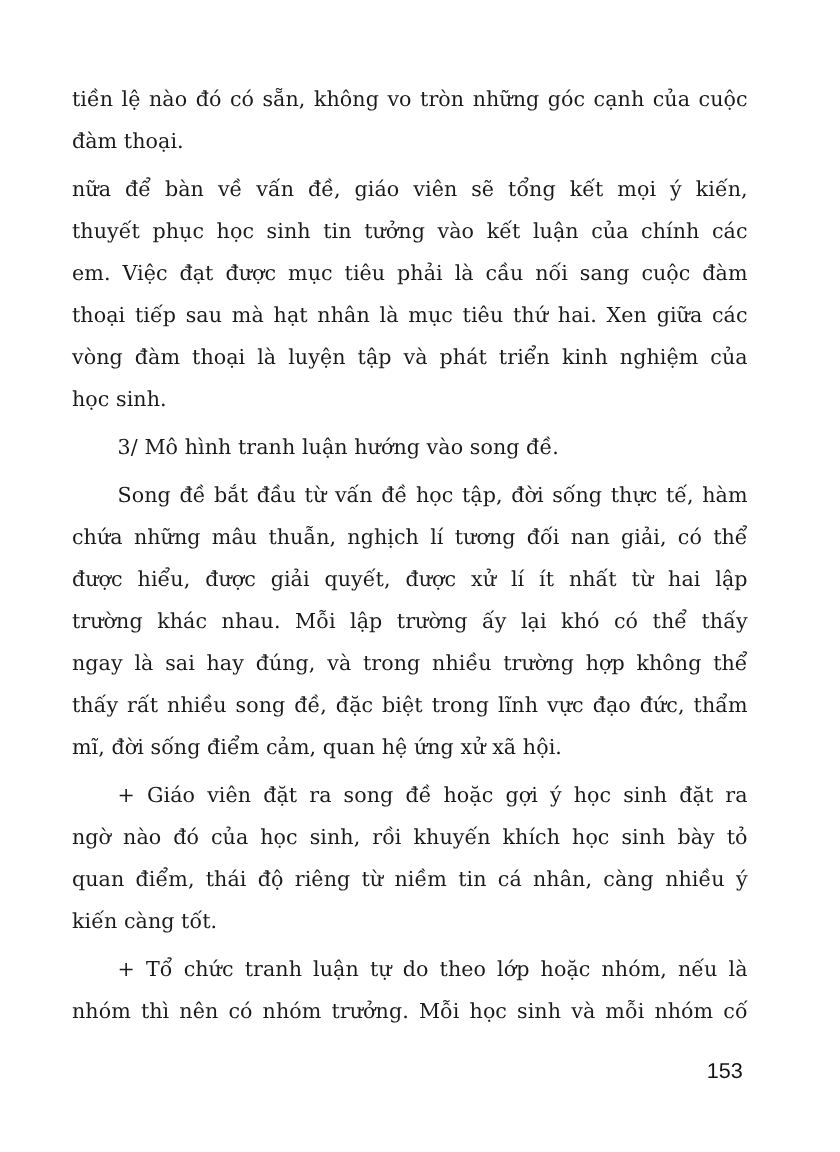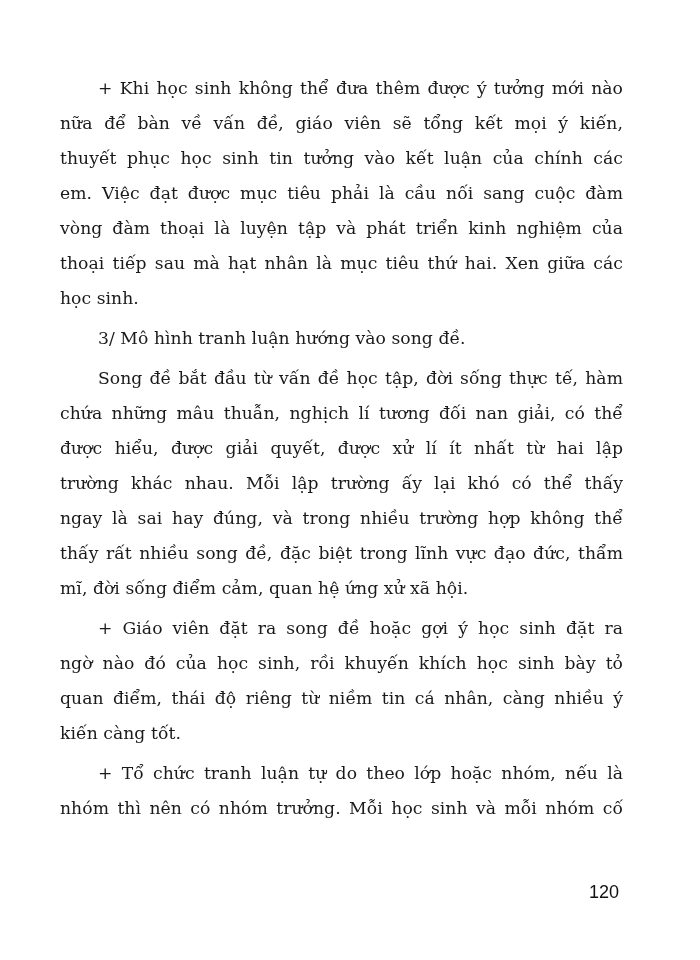--- a/index.html
+++ b/index.html
@@ -50,28 +50,31 @@
       font-family: "Liberation Sans", "DejaVu Sans", sans-serif;
       font-size: 18px;
       color: #111;
     }
   </style>
 </head>
 <body>
 
 <div class="page">
 
+  <p class="para">
+    <span class="line">tiền lệ nào đó có sẵn, không vo tròn những góc cạnh của cuộc</span>
+    <span class="line last">đàm thoại.</span>
+  </p>
 
   <p class="para gap">
-    <span class="line indent">+ Khi học sinh không thể đưa thêm được ý tưởng mới nào</span>
     <span class="line">nữa để bàn về vấn đề, giáo viên sẽ tổng kết mọi ý kiến,</span>
     <span class="line">thuyết phục học sinh tin tưởng vào kết luận của chính các</span>
     <span class="line">em. Việc đạt được mục tiêu phải là cầu nối sang cuộc đàm</span>
+    <span class="line">thoại tiếp sau mà hạt nhân là mục tiêu thứ hai. Xen giữa các</span>
     <span class="line">vòng đàm thoại là luyện tập và phát triển kinh nghiệm của</span>
-    <span class="line">thoại tiếp sau mà hạt nhân là mục tiêu thứ hai. Xen giữa các</span>
     <span class="line last">học sinh.</span>
   </p>
 
   <p class="para gap">
     <span class="line last heading">3/ Mô hình tranh luận hướng vào song đề.</span>
   </p>
 
   <p class="para gap">
     <span class="line indent">Song đề bắt đầu từ vấn đề học tập, đời sống thực tế, hàm</span>
     <span class="line">chứa những mâu thuẫn, nghịch lí tương đối nan giải, có thể</span>
@@ -90,13 +93,13 @@
   </p>
 
   <p class="para gap">
     <span class="line indent">+ Tổ chức tranh luận tự do theo lớp hoặc nhóm, nếu là</span>
     <span class="line">nhóm thì nên có nhóm trưởng. Mỗi học sinh và mỗi nhóm cố</span>
 
   </p>
 
 </div>
 
-<div class="page-number">120</div>
+<div class="page-number">153</div>
 
 </body></html>

